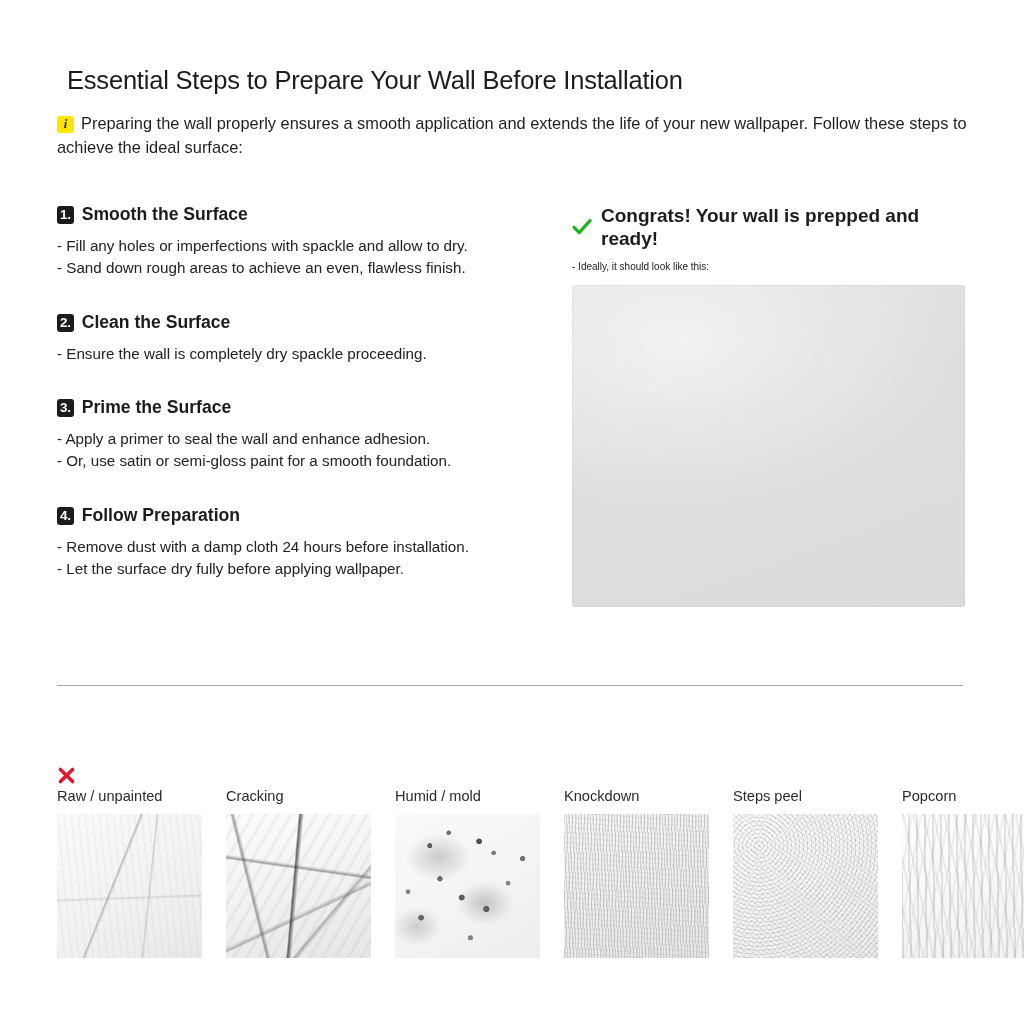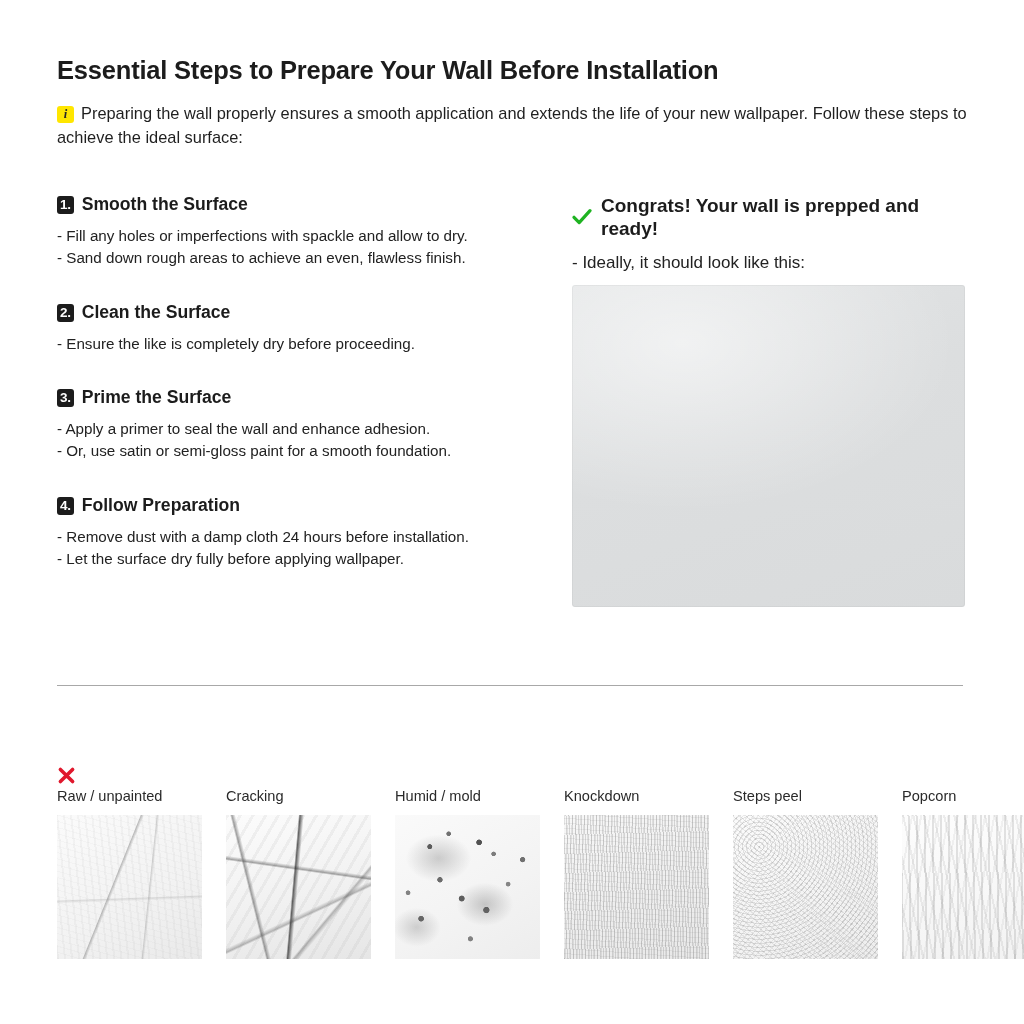--- a/index.html
+++ b/index.html
@@ -21,24 +21,24 @@
   .page {
     position: absolute;
     left: 57px;
     top: 0;
     width: 910px;
   }
 
   
   .doc-title {
     font-size: 25.5px;
-    font-weight: bold;
+    font-weight: normal;
     letter-spacing: -0.2px;
     color: #1c1c1c;
-    margin: 0;
+    margin: 10px;
     padding-top: 56px;
     line-height: 1.15;
   }
 
   
   .intro {
     margin-top: 16px;
     font-size: 16.4px;
     line-height: 1.47;
     color: #1f1f1f;
@@ -113,21 +113,21 @@
   }
   .check-icon {
     width: 20px;
     height: 18px;
     margin-right: 9px;
     flex: 0 0 20px;
     display: inline-block;
   }
   .ok-sub {
     margin-top: 9px;
-    font-size: 17px;
+    font-size: 10px;
     line-height: 1.48;
     color: #222222;
   }
   .wall-panel {
     margin-top: 10px;
     width: 393px;
     height: 322px;
     border-radius: 3px;
     background:
       radial-gradient(120% 90% at 28% 18%, rgba(255,255,255,0.55) 0%, rgba(255,255,255,0) 58%),
@@ -271,21 +271,21 @@
           <div>- Sand down rough areas to achieve an even, flawless finish.</div>
         </div>
       </div>
 
       <div class="step">
         <div class="step-head">
           <span class="num-badge">2.</span>
           <span>Clean the Surface</span>
         </div>
         <div class="step-lines">
-          <div>- Ensure the like is completely dry before proceeding.</div>
+          <div>- Ensure the wall is completely dry spackle proceeding.</div>
         </div>
       </div>
 
       <div class="step">
         <div class="step-head">
           <span class="num-badge">3.</span>
           <span>Prime the Surface</span>
         </div>
         <div class="step-lines">
           <div>- Apply a primer to seal the wall and enhance adhesion.</div>

